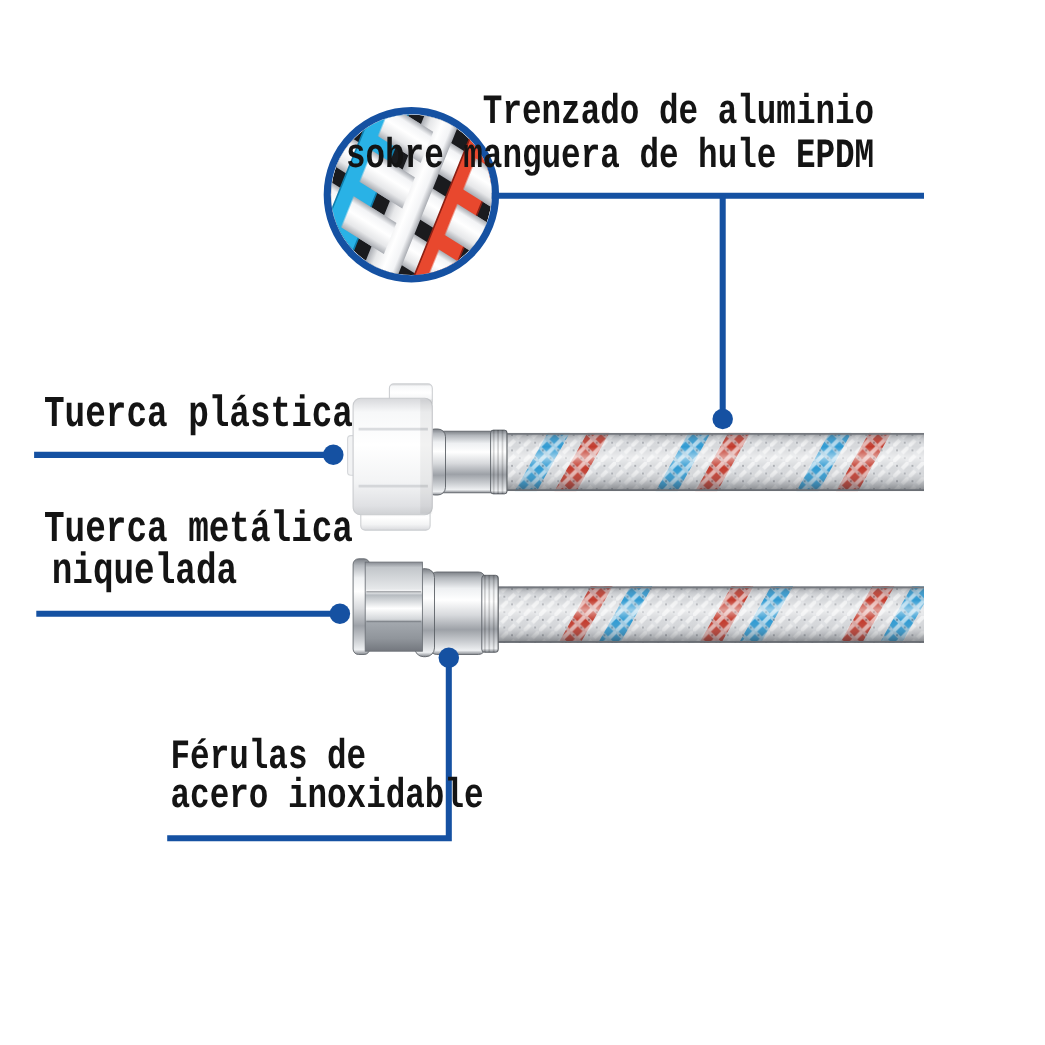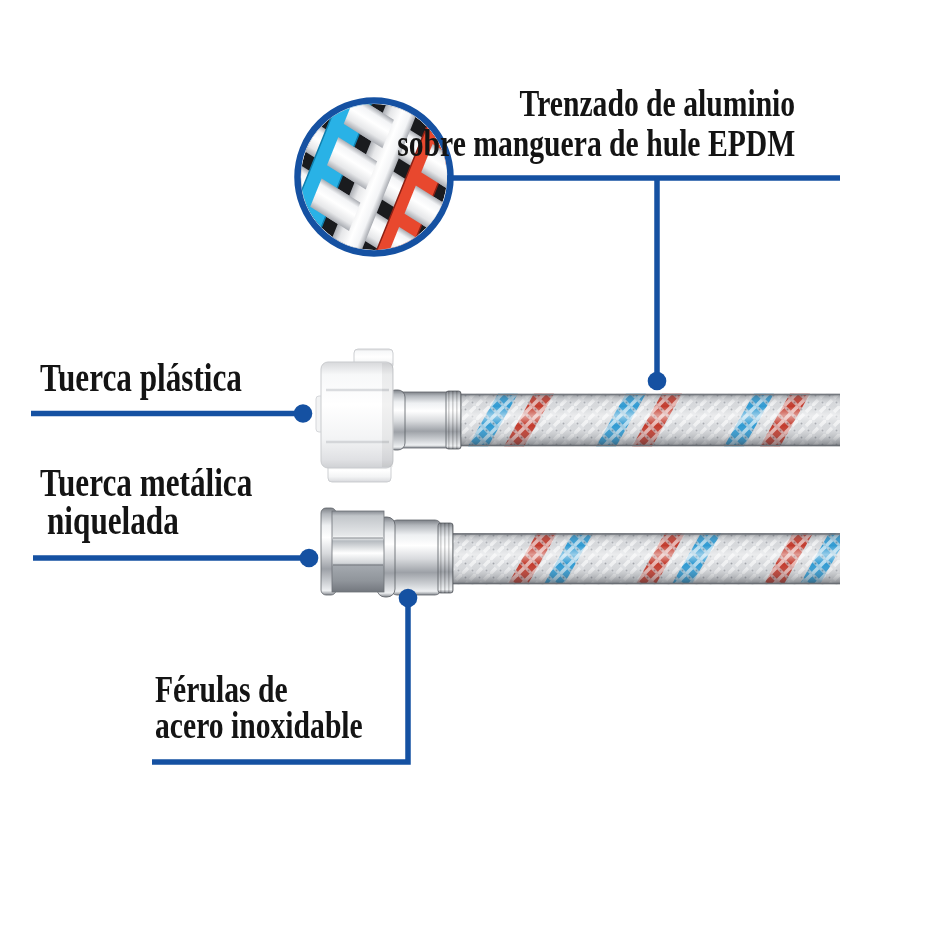--- a/index.html
+++ b/index.html
@@ -1,18 +1,18 @@
 <!DOCTYPE html>
 <html style="--accent: #1551a2; --ink: #141414; --braid-red: #c23a2c; --braid-blue: #2f9ad2; --mag-red: #e8482e; --mag-cyan: #29b2e6;"><head>
 <meta charset="utf-8">
 <style>
   html,body{margin:0;padding:0;background:#ffffff;}
   .canvas{
     position:relative;width:840px;height:950px;background:#ffffff;overflow:hidden;
-    font-family:Liberation Serif, serif;
+    font-family:Liberation Mono, monospace;
   }
   .stage{position:absolute;left:0;top:0;}
   .label{
     position:absolute;font-weight:700;color:var(--ink,#141414);
     transform:scaleX(0.78);letter-spacing:0px;white-space:nowrap;
   }
   .label.anchor-right{transform-origin:right top;text-align:right;}
   .label.anchor-left{transform-origin:left top;text-align:left;}
   .label-braid{right:45px;top:83px;font-size:38px;line-height:40px;}
   .label-plastic{left:40px;top:358px;font-size:40px;line-height:40px;}

